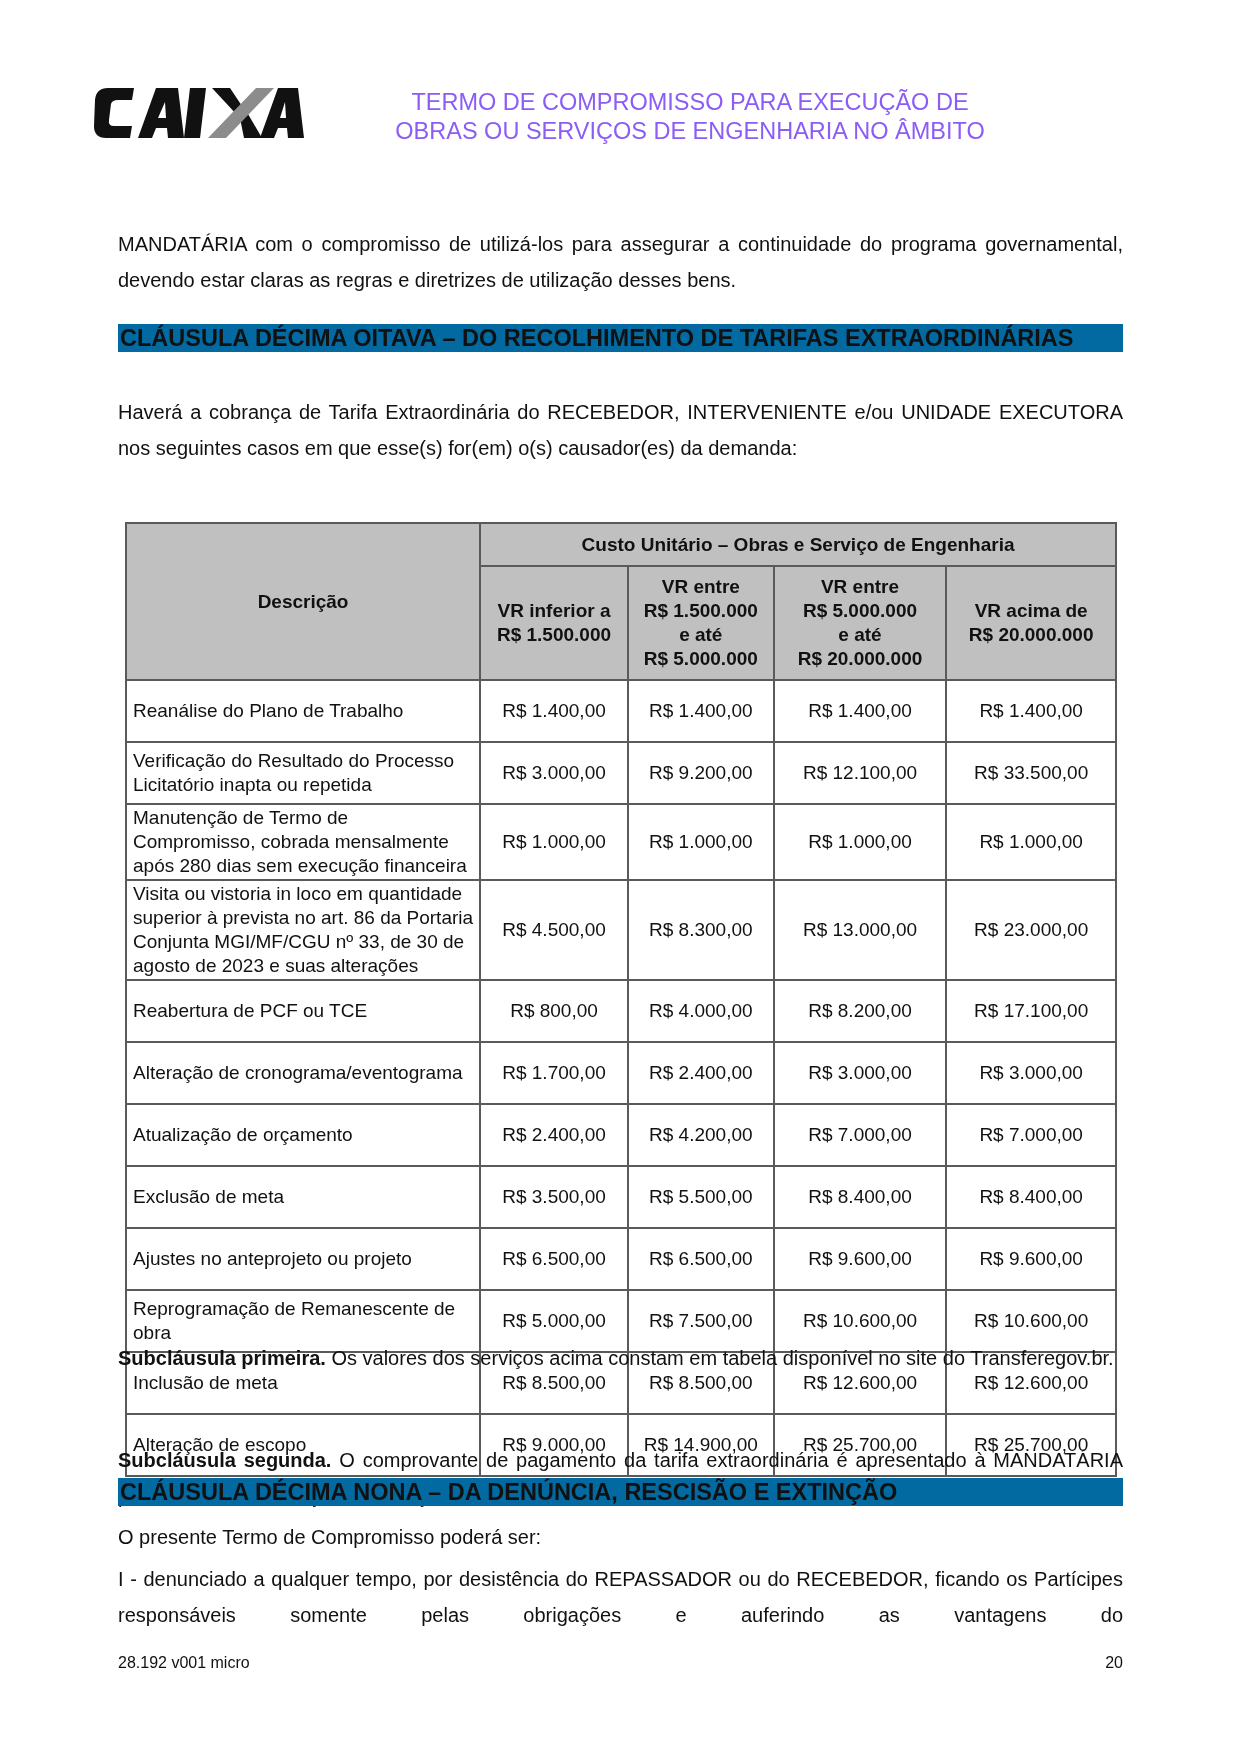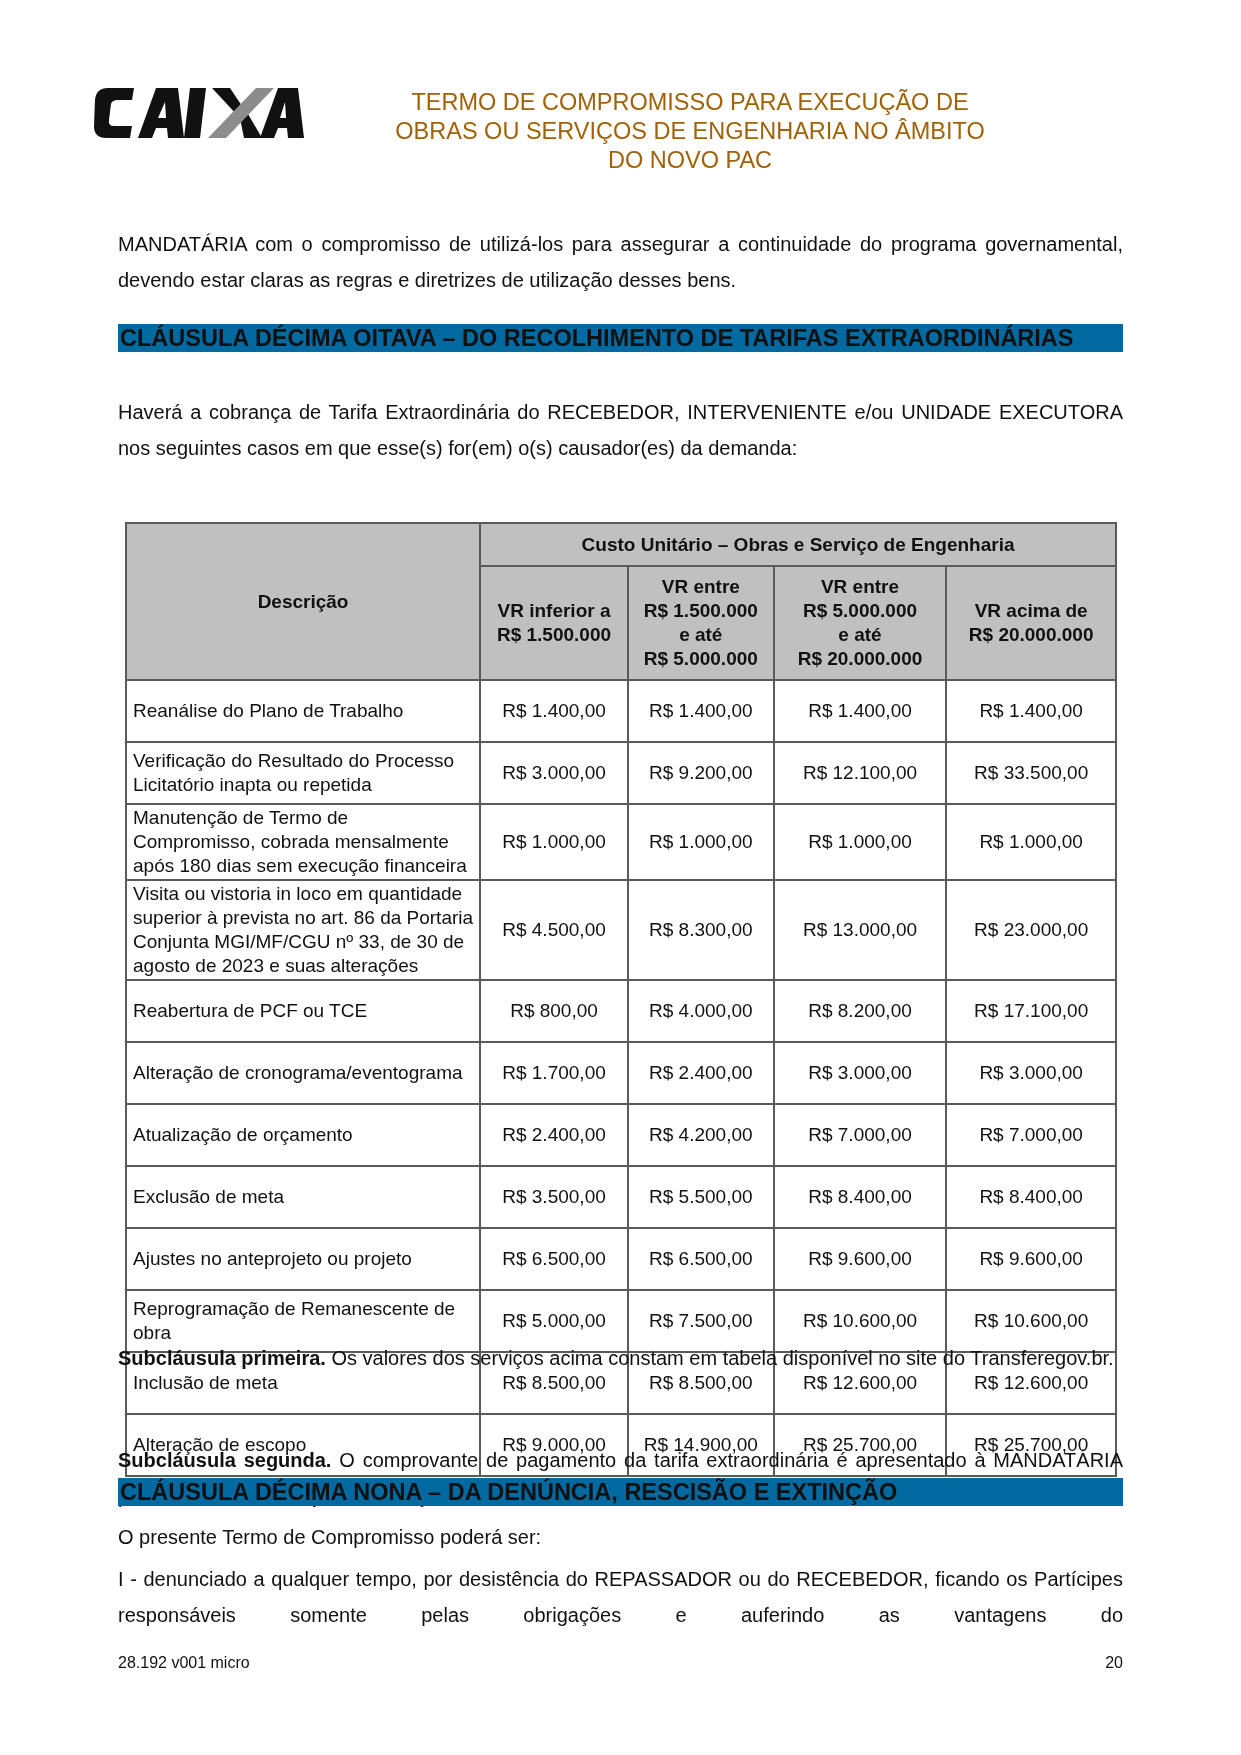--- a/index.html
+++ b/index.html
@@ -1,20 +1,20 @@
 <!DOCTYPE html>
 <html><head>
   <meta charset="utf-8">
   <style>
     html, body { margin: 0; padding: 0; background: #ffffff; }
     body { width: 1241px; height: 1755px; position: relative; overflow: hidden;
            font-family: "Liberation Sans", sans-serif; color: #111; }
     .logo { position: absolute; left: 94px; top: 86px; width: 212px; height: 54px; }
     .header-title { position: absolute; left: 360px; top: 88px; width: 660px; text-align: center;
-                    font-size: 23.5px; line-height: 29px; color: #a16207; }
+                    font-size: 23.5px; line-height: 29px; color: #8b5cf6; }
     .header-title div { white-space: nowrap; }
     .content { position: absolute; left: 118px; width: 1005px; }
     .para { font-size: 20px; line-height: 36px; text-align: justify; text-align-last: left; margin: 0; }
     .heading { background: #0369a1; font-weight: bold; font-size: 23.5px; line-height: 28px;
                text-align: justify; text-align-last: left; padding: 0 2px; margin: 0; }
     .heading.single { text-align-last: left; }
     table.fees { position: absolute; left: 125px; top: 522px; width: 992px; border-collapse: collapse;
                  font-size: 19px; line-height: 24px; }
     table.fees th, table.fees td { border: 2px solid #5a5a5a; }
     table.fees th { background: #c0c0c0; font-weight: bold; text-align: center; padding: 8px 4px; }
@@ -41,21 +41,20 @@
 
     <path d="M162 2 H180 L132 52 H114 Z" fill="#8c8c8c"></path>
 
     <path d="M166 52 L184 2 H204 L210 52 H194 L193 42 H184 L180 52 Z M186 32 H192 L191 16 Z" fill="#111" fill-rule="evenodd"></path>
   </g>
 </svg>
 
 <div class="header-title">
   <div>TERMO DE COMPROMISSO PARA EXECUÇÃO DE</div>
   <div>OBRAS OU SERVIÇOS DE ENGENHARIA NO ÂMBITO</div>
-  <div>DO NOVO PAC</div>
 </div>
 
 <div class="content" style="top:226px;">
   <p class="para">MANDATÁRIA com o compromisso de utilizá-los para assegurar a continuidade do programa governamental, devendo estar claras as regras e diretrizes de utilização desses bens.</p>
 </div>
 
 <div class="content" style="top:324px;">
   <p class="heading">CLÁUSULA DÉCIMA OITAVA – DO RECOLHIMENTO DE TARIFAS EXTRAORDINÁRIAS</p>
 </div>
 
@@ -108,21 +107,21 @@
         <td class="val">R$ 1.400,00</td>
       </tr>
       <tr>
         <td>Verificação do Resultado do Processo Licitatório inapta ou repetida</td>
         <td class="val">R$ 3.000,00</td>
         <td class="val">R$ 9.200,00</td>
         <td class="val">R$ 12.100,00</td>
         <td class="val">R$ 33.500,00</td>
       </tr>
       <tr>
-        <td>Manutenção de Termo de Compromisso, cobrada mensalmente após 180 dias sem execução financeira</td>
+        <td>Manutenção de Termo de Compromisso, cobrada mensalmente após 280 dias sem execução financeira</td>
         <td class="val">R$ 1.000,00</td>
         <td class="val">R$ 1.000,00</td>
         <td class="val">R$ 1.000,00</td>
         <td class="val">R$ 1.000,00</td>
       </tr>
       <tr>
         <td>Visita ou vistoria in loco em quantidade superior à prevista no art. 86 da Portaria Conjunta MGI/MF/CGU nº 33, de 30 de agosto de 2023 e suas alterações</td>
         <td class="val">R$ 4.500,00</td>
         <td class="val">R$ 8.300,00</td>
         <td class="val">R$ 13.000,00</td>

